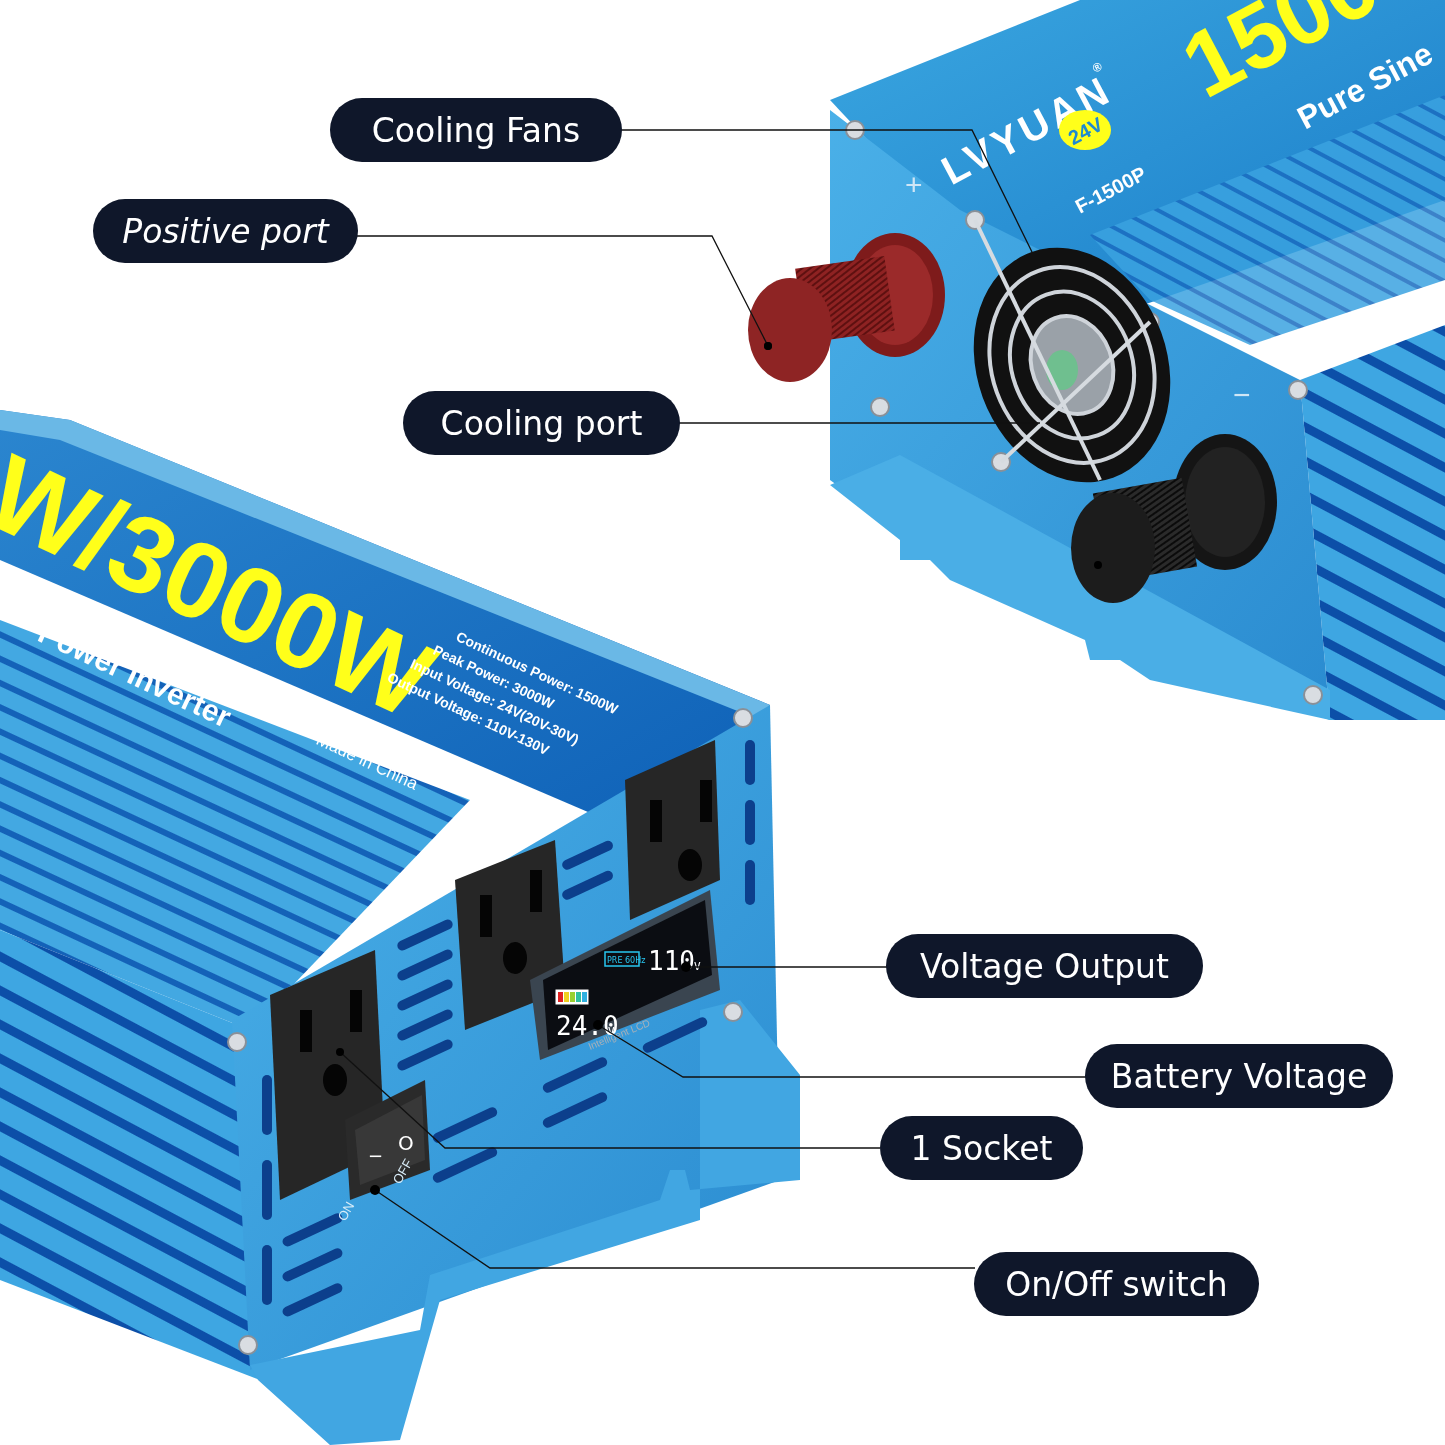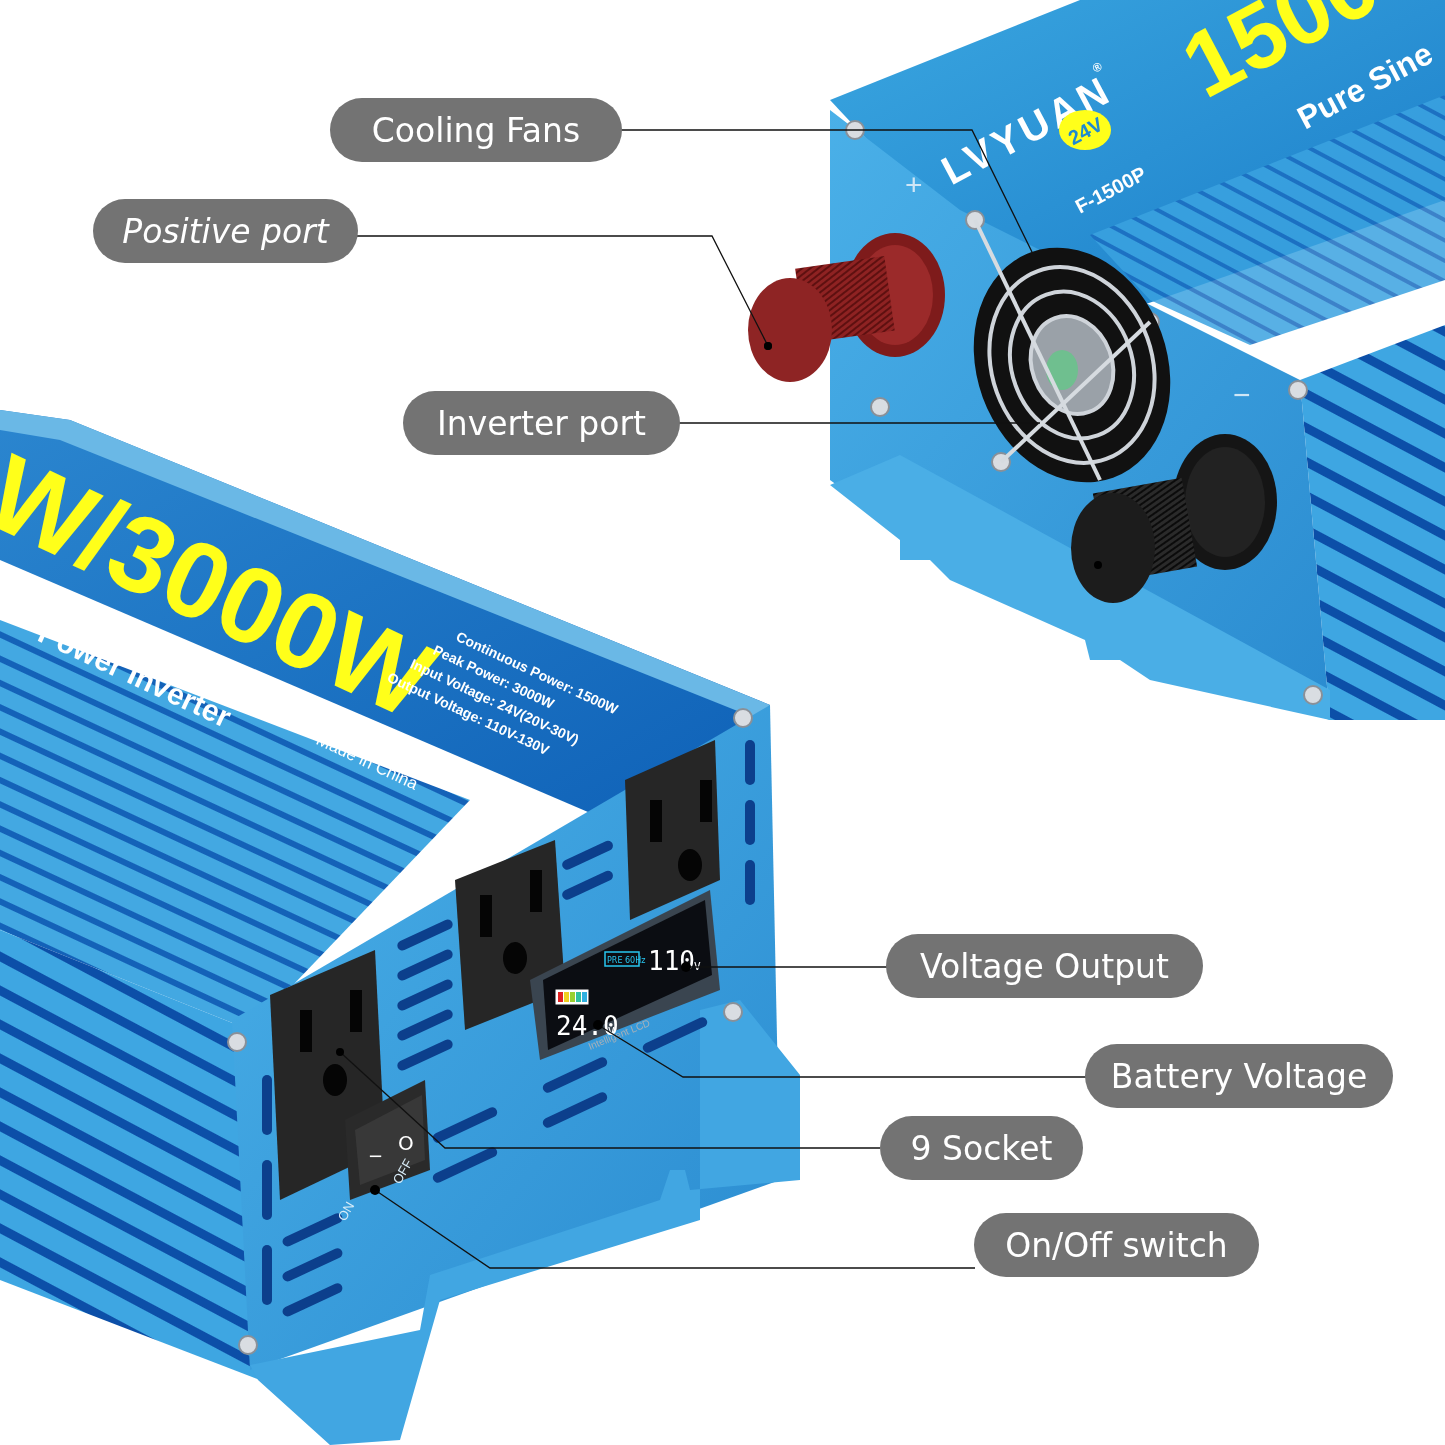--- a/index.html
+++ b/index.html
@@ -5,21 +5,21 @@
   html, body { margin: 0; padding: 0; }
   body {
     width: 1445px; height: 1445px; position: relative; overflow: hidden;
     background: #ffffff;
     font-family: "DejaVu Sans", sans-serif;
   }
   svg.stage { position: absolute; left: 0; top: 0; width: 1445px; height: 1445px; }
 
   .callout {
     position: absolute; height: 64px; border-radius: 32px;
-    background: #737373; color: #ffffff;
+    background: #0f172a; color: #ffffff;
     font-family: "DejaVu Sans", sans-serif; font-size: 33px; letter-spacing: 0px;
     display: flex; align-items: center; justify-content: center;
     padding: 0 26px; box-sizing: border-box; white-space: nowrap;
   }
   .t-white { fill: #ffffff; font-family: "Liberation Sans", sans-serif; font-weight: bold; }
   .t-yellow { fill: #ffff1a; font-family: "Liberation Sans", sans-serif; font-weight: bold; }
   .t-spec { fill: #ffffff; font-family: "Liberation Sans", sans-serif; font-weight: bold; }
   .t-lcd { fill: #ffffff; font-family: "DejaVu Sans Mono", monospace; }
 </style>
 </head>
@@ -255,17 +255,17 @@
     <circle cx="768" cy="346" r="4"></circle>
     <circle cx="686" cy="967" r="5"></circle>
     <circle cx="598" cy="1025" r="5"></circle>
     <circle cx="340" cy="1052" r="4"></circle>
     <circle cx="375" cy="1190" r="5"></circle>
   </g>
 </svg>
 
 <div class="callout" style="left:330px; top:98px; width:292px;">Cooling Fans</div>
 <div class="callout" style="left:93px; top:199px; width:265px;font-style:italic;">Positive port</div>
-<div class="callout" style="left:403px; top:391px; width:277px;">Inverter port</div>
+<div class="callout" style="left:403px; top:391px; width:277px;">Cooling port</div>
 <div class="callout" style="left:886px; top:934px; width:317px;">Voltage Output</div>
 <div class="callout" style="left:1085px; top:1044px; width:308px;text-align:center;">Battery Voltage</div>
-<div class="callout" style="left:880px; top:1116px; width:203px;">9 Socket</div>
-<div class="callout" style="left:974px; top:1213px; width:285px;">On/Off switch</div>
+<div class="callout" style="left:880px; top:1116px; width:203px;">1 Socket</div>
+<div class="callout" style="left:974px; top:1252px; width:285px;">On/Off switch</div>
 
 </body></html>

